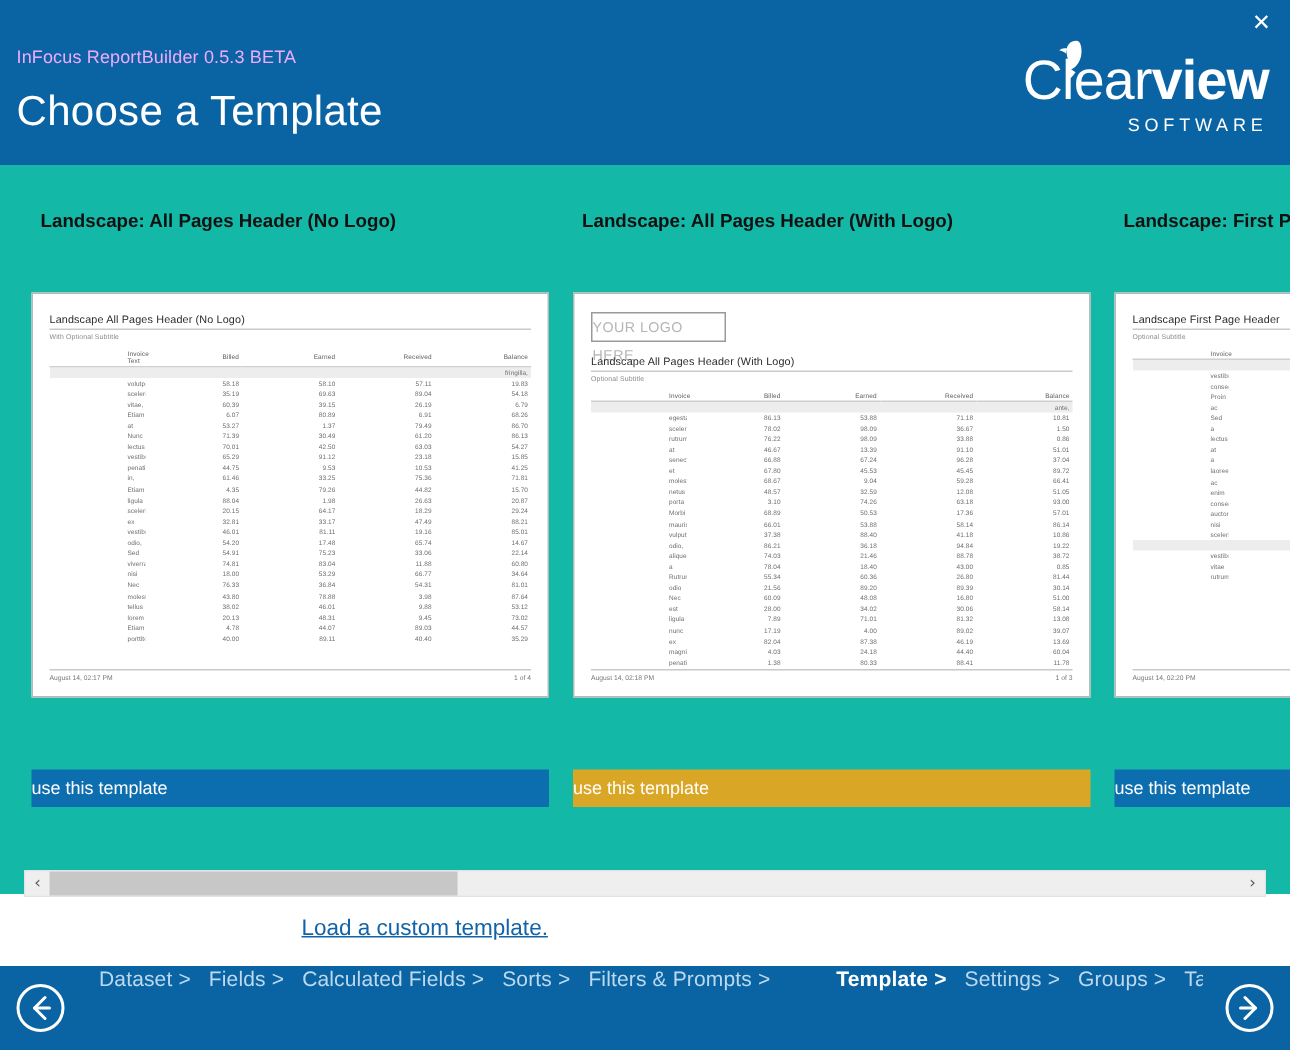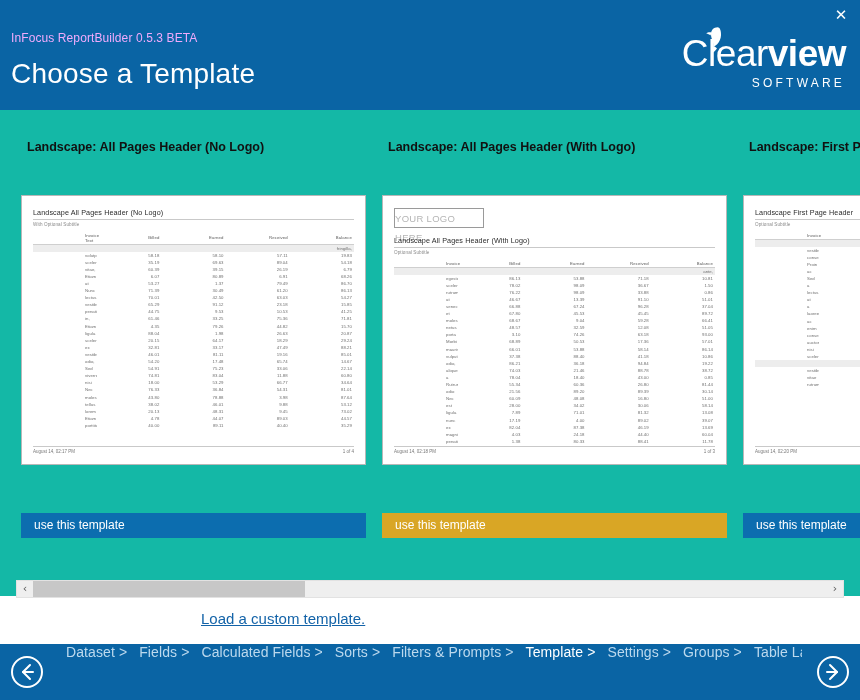--- a/index.html
+++ b/index.html
@@ -214,21 +214,21 @@
   }
 
   .use-btn {
     position: absolute;
     left: 0px; top: 403px;
     width: 345px; height: 25px;
     background: #0c6daf;
     color: #ffffff;
     font-size: 12px;
     line-height: 25px;
-    padding-left: 13px;
+    padding-left: 0;
     cursor: pointer;
     white-space: nowrap;
     overflow: hidden;
   }
   .use-btn.hover { background: #d9a625; }
 
   
   .hscroll {
     position: absolute;
     left: 16px; top: 580px;
@@ -315,21 +315,22 @@
   .crumb {
     color: #bcd9ee;
     font-size: 14px;
     white-space: nowrap;
     padding: 0 6px;
     cursor: pointer;
     letter-spacing: .1px;
   }
   .crumb.active {
     color: #ffffff;
-    font-weight: normal;
+    font-weight: bold;
+    margin-left: 32px;
   }
 </style>
 </head>
 <body>
 
 <div id="app">
 
   <div class="header">
 
     <div class="close-btn">✕</div>

